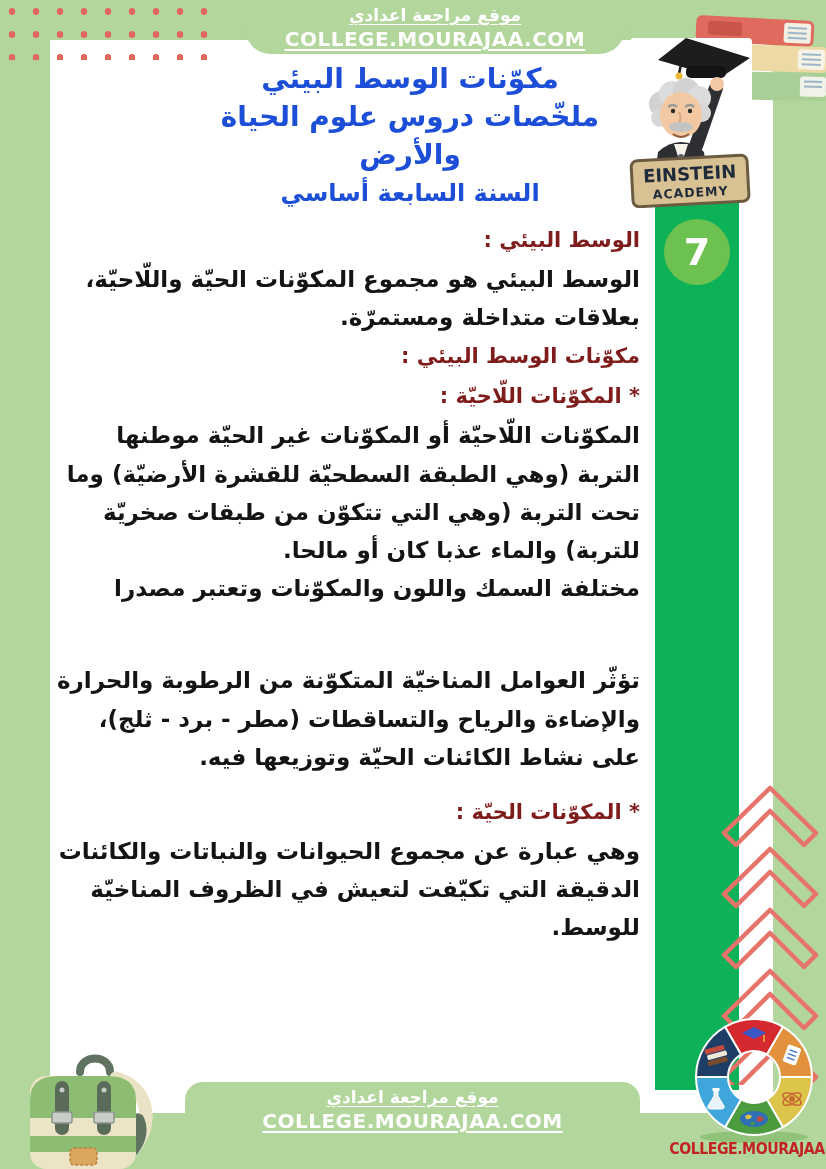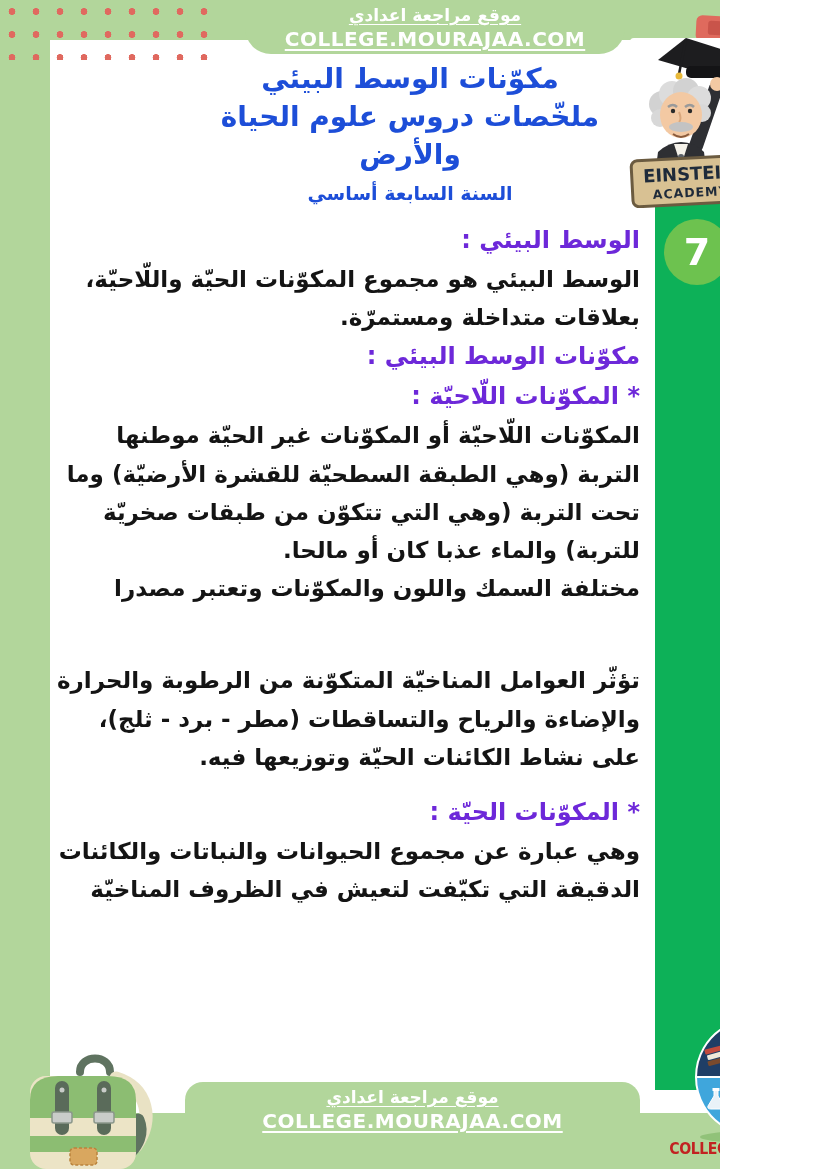--- a/index.html
+++ b/index.html
@@ -1,17 +1,17 @@
 <!DOCTYPE html>
 <html lang="ar"><head>
 <meta charset="utf-8">
 <style>
   html,body{margin:0;padding:0;}
   body{font-family:"DejaVu Sans","Liberation Sans",sans-serif;}
-  .page{position:relative;width:720px;height:1169px;background:#b2d69b;overflow:hidden;}
+  .page{position:relative;width:826px;height:1169px;background:#b2d69b;overflow:hidden;}
 
   
   .card{position:absolute;left:50px;top:40px;width:723px;height:1073px;background:#ffffff;}
 
   
   .dots{position:absolute;left:0;top:0;width:208px;height:60px;
     background-image:radial-gradient(circle,#e0695f 3.2px,rgba(0,0,0,0) 3.6px);
     background-size:24px 23px;z-index:6;}
 
   
@@ -21,26 +21,26 @@
     border-radius:18px 18px 0 0;z-index:5;}
   .band-text{position:absolute;z-index:7;text-align:center;color:#ffffff;font-weight:bold;line-height:1.3;}
   .band-text .ar{font-size:17px;text-decoration:underline;text-underline-offset:3px;}
   .band-text .url{font-size:20px;letter-spacing:.5px;text-decoration:underline;text-underline-offset:3px;}
   .hdr{left:245px;top:4px;width:380px;}
   .ftr{left:185px;top:1086px;width:455px;}
 
   
   .title{position:absolute;left:150px;top:60px;width:520px;text-align:center;color:#1d4ed8;
     font-weight:bold;font-size:28px;line-height:38px;z-index:4;}
-  .title .t4{font-size:19px;}
+  .title .t4{font-size:24px;}
 
   
   .content{position:absolute;left:45px;top:220px;width:595px;direction:rtl;text-align:right;
     color:#141414;font-weight:bold;font-size:23px;line-height:38.2px;z-index:4;}
-  .red-h{color:#6d28d9;font-size:24px;line-height:40px;}
+  .red-h{color:#7f1d1d;font-size:21px;line-height:40px;}
   .gap-lg{height:54px;}
   .gap-sm{height:16px;}
 
   
   .bar{position:absolute;left:655px;top:200px;width:84px;height:890px;background:#0db158;z-index:3;}
   .badge{position:absolute;left:664px;top:219px;width:66px;height:66px;border-radius:50%;
     background:#6dc24f;color:#ffffff;font-weight:bold;font-size:38px;line-height:66px;
     text-align:center;z-index:4;}
 
   .chevrons{position:absolute;left:715px;top:785px;z-index:4;}
@@ -84,20 +84,21 @@
     <div>للتربة) والماء عذبا كان أو مالحا.</div>
     <div>مختلفة السمك واللون والمكوّنات وتعتبر مصدرا</div>
     <div class="gap-lg"></div>
     <div>تؤثّر العوامل المناخيّة المتكوّنة من الرطوبة والحرارة</div>
     <div>والإضاءة والرياح والتساقطات (مطر - برد - ثلج)،</div>
     <div>على نشاط الكائنات الحيّة وتوزيعها فيه.</div>
     <div class="gap-sm"></div>
     <div class="red-h">* المكوّنات الحيّة :</div>
     <div>وهي عبارة عن مجموع الحيوانات والنباتات والكائنات</div>
     <div>الدقيقة التي تكيّفت لتعيش في الظروف المناخيّة</div>
+    <div>للوسط.</div>
   </div>
 
   <div class="bar"></div>
   <div class="badge">7</div>
 
   <svg class="chevrons" width="110" height="300" viewBox="0 0 110 300">
     <g fill="none" stroke="#e7746b" stroke-width="4.5" stroke-linejoin="round">
       <path d="M55,3 L101,48 L89,60 L55,26 L21,60 L9,48 Z"></path>
       <path d="M55,64 L101,109 L89,121 L55,87 L21,121 L9,109 Z"></path>
       <path d="M55,125 L101,170 L89,182 L55,148 L21,182 L9,170 Z"></path>

